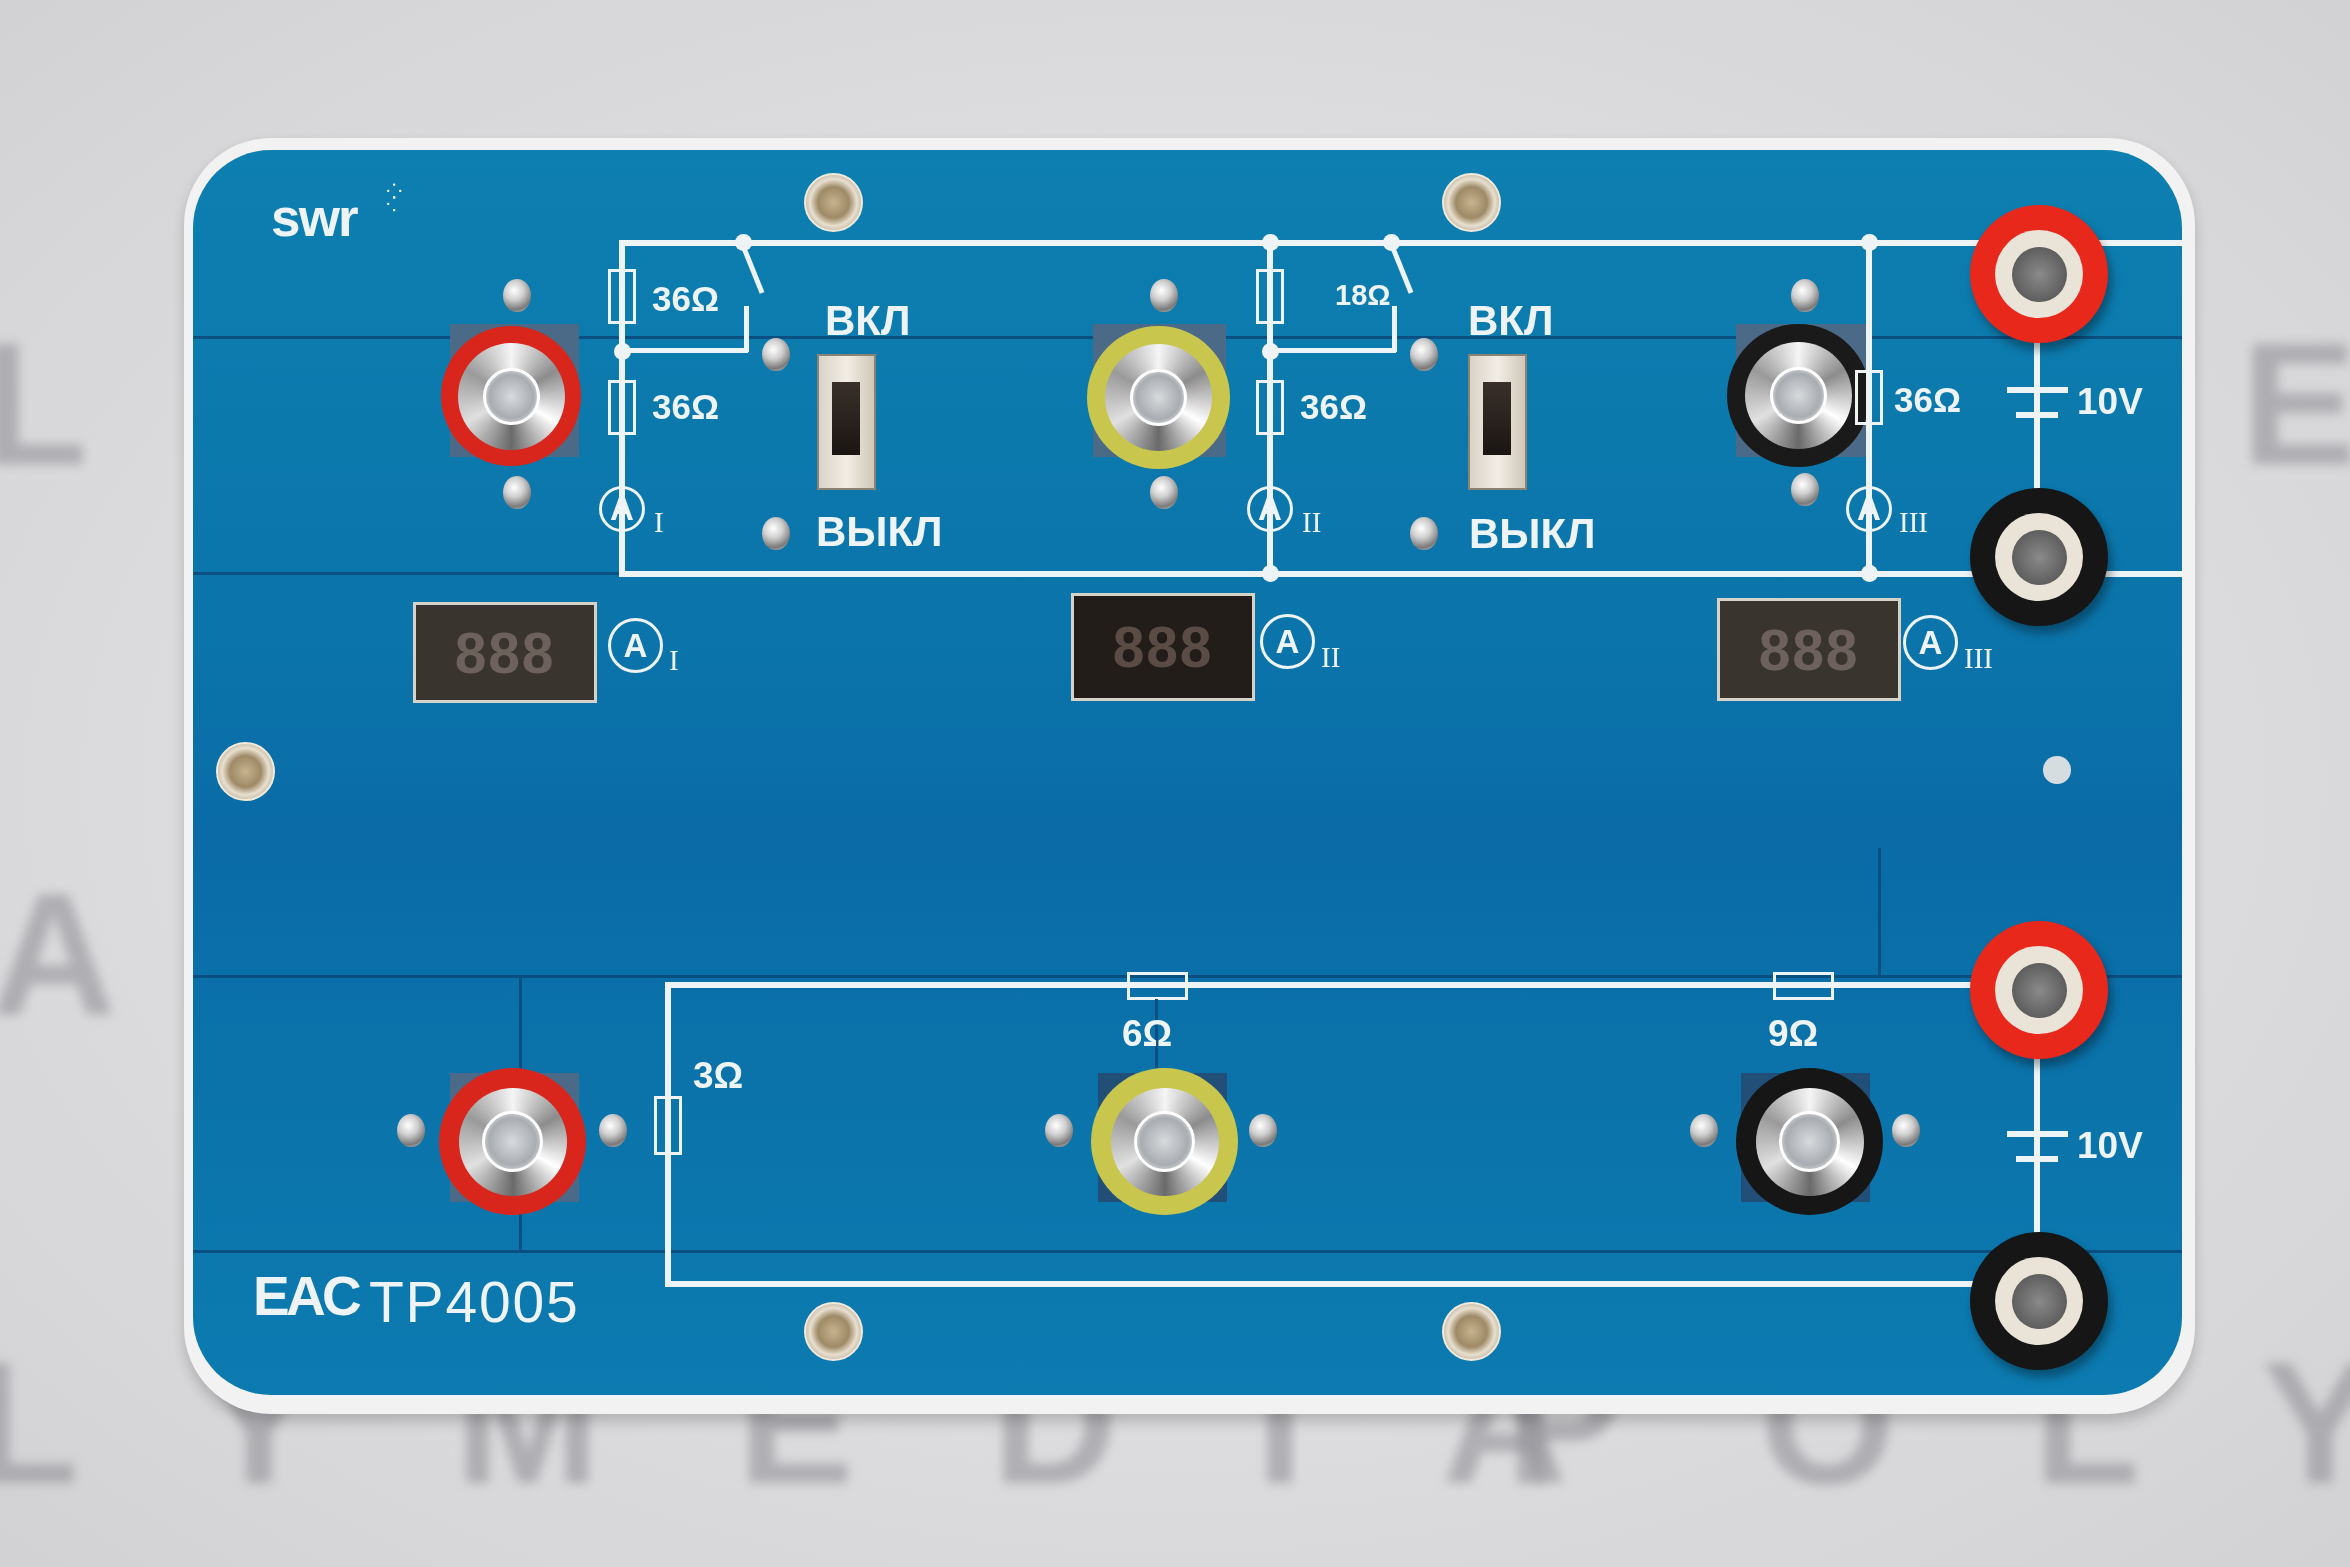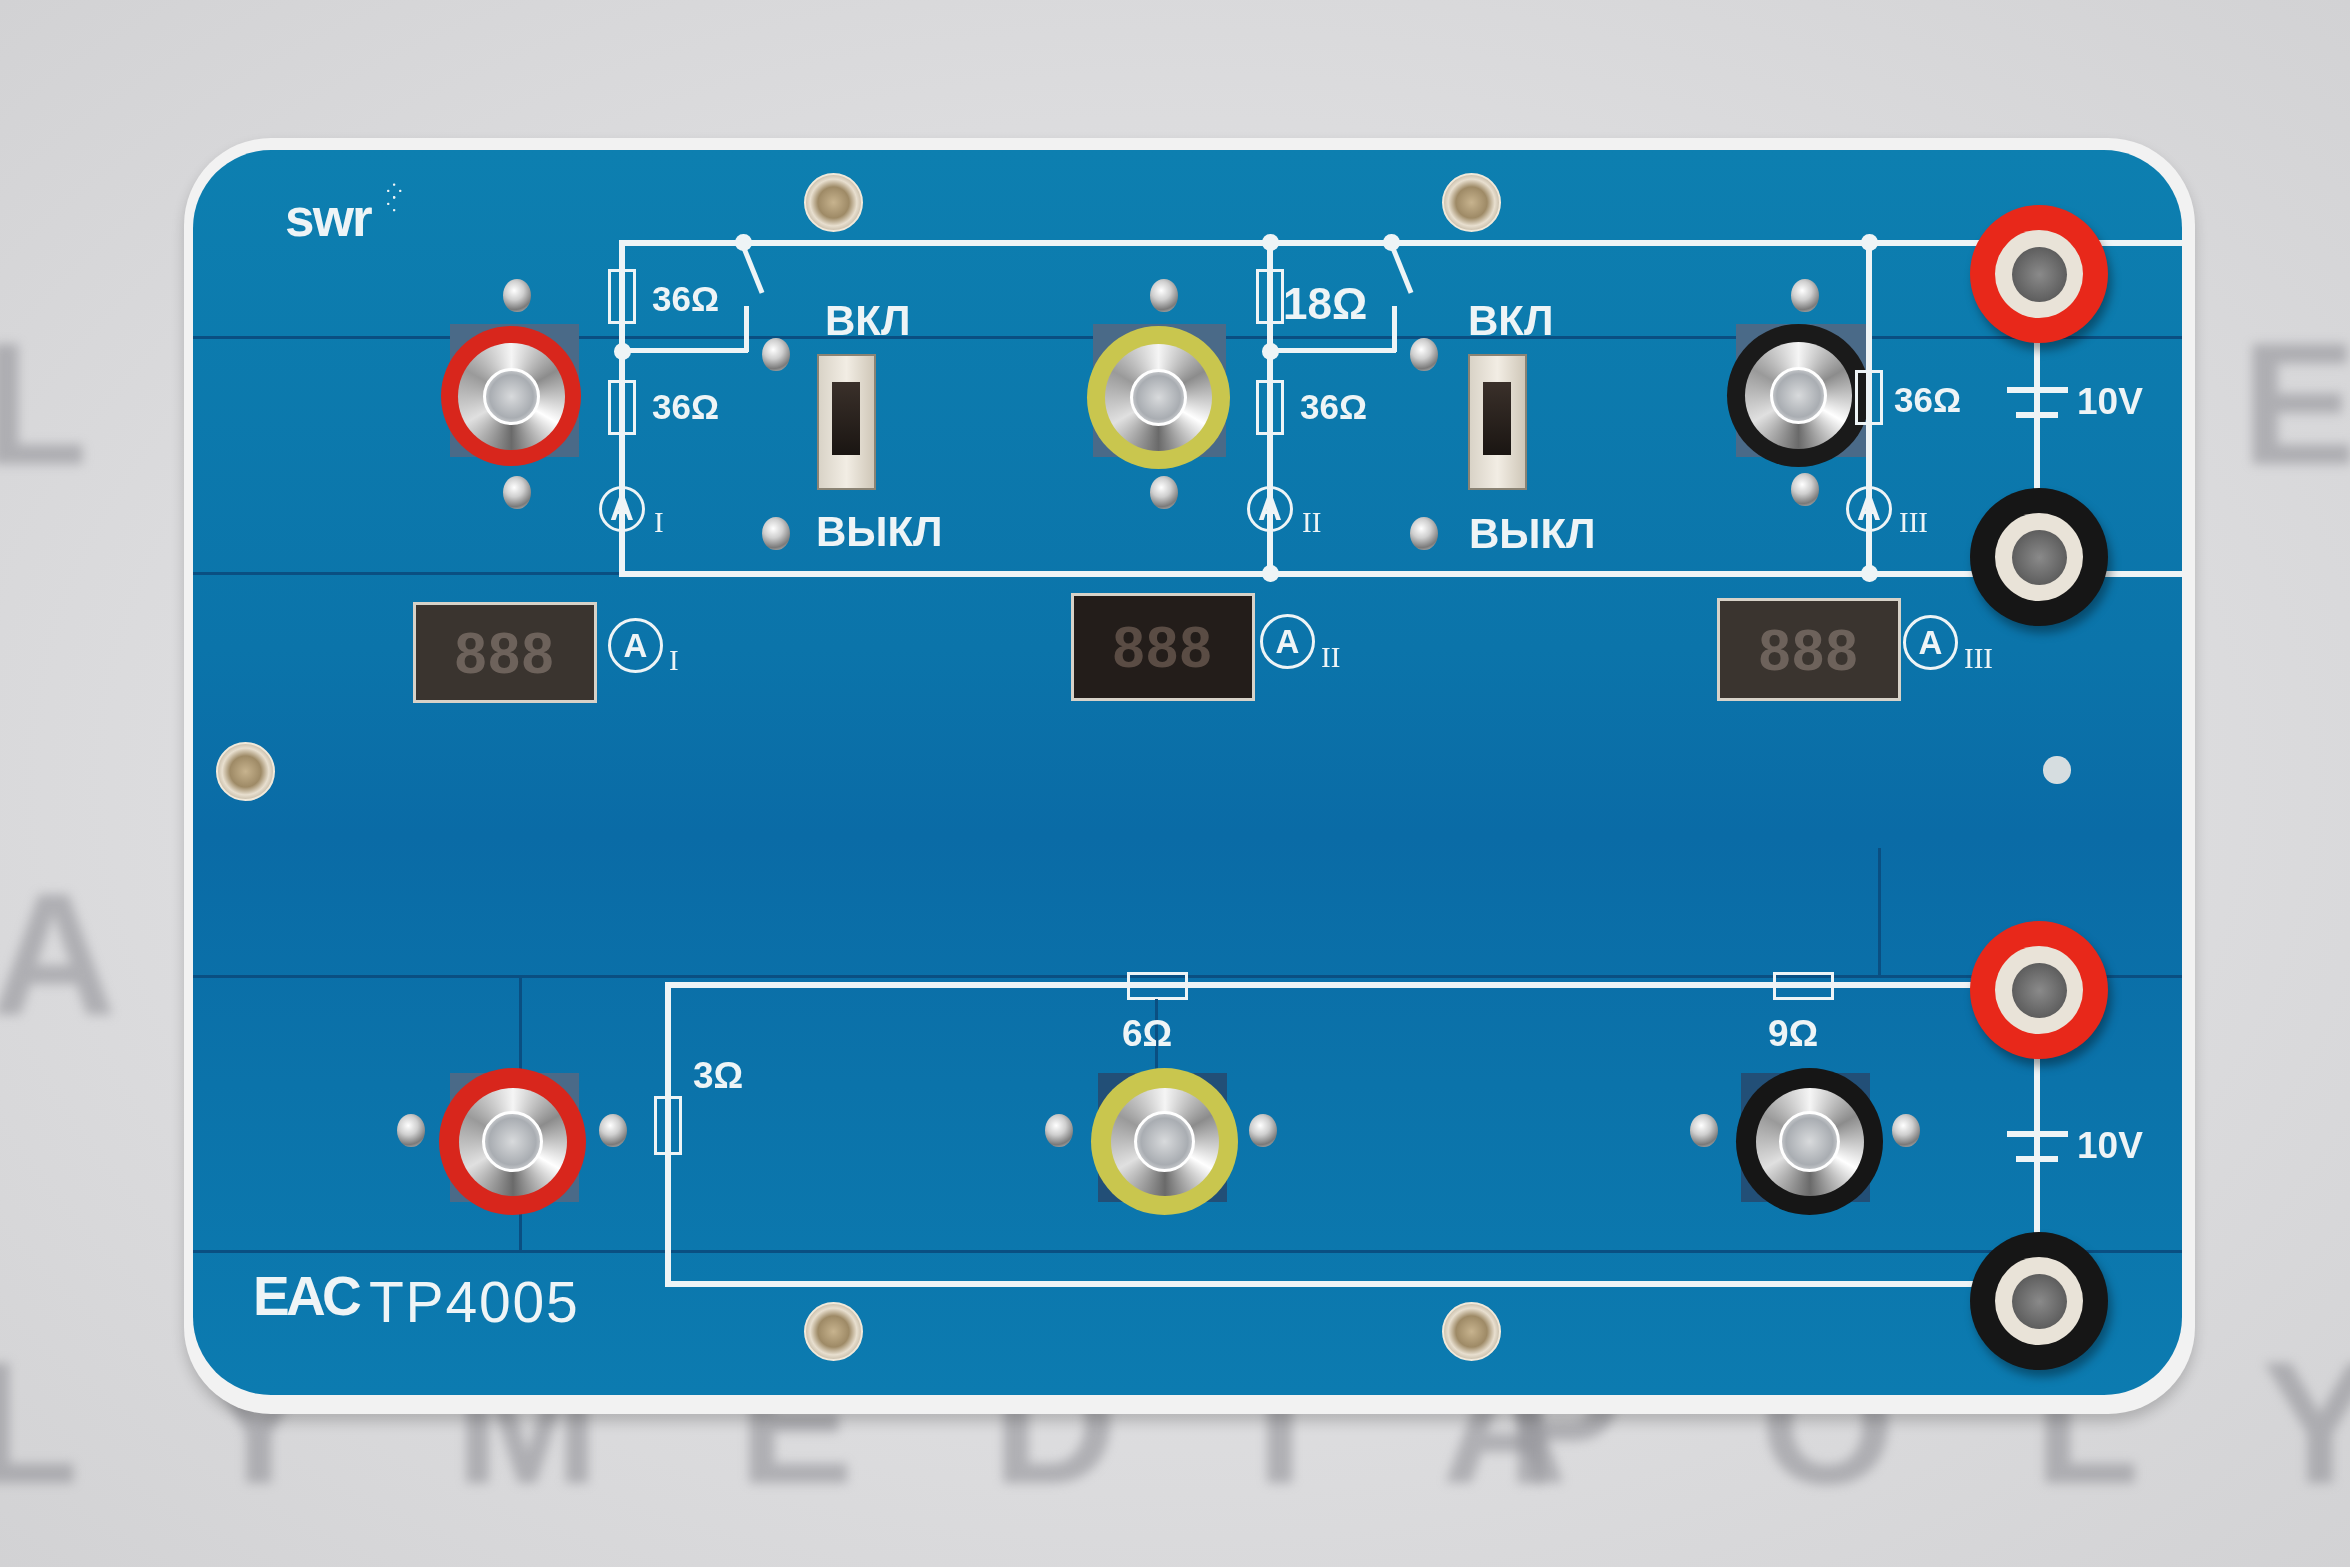--- a/index.html
+++ b/index.html
@@ -27,21 +27,21 @@
   .sock .hole{border-radius:50%;background:radial-gradient(circle,#d8dadc 0%,#a9adb2 60%,#ffffff 100%);border:3.7px solid #fff;box-sizing:border-box;}
   .sqpad{position:absolute;background:#4a6a88;}
   .term{position:absolute;border-radius:50%;display:flex;align-items:center;justify-content:center;box-shadow:3.7px 7.3px 9.2px rgba(0,0,0,.35);}
   .term .in{border-radius:50%;background:#e9e3d8;display:flex;align-items:center;justify-content:center;}
   .term .in .h{border-radius:50%;background:radial-gradient(circle,#8a8a8a 0%,#5e5e5e 70%);}
   .switch{position:absolute;width:59px;height:136px;background:linear-gradient(90deg,#d9d3c7,#f2ede4,#cfc7b8);border:2.8px solid #8a8374;box-sizing:border-box;}
   .switch .knob{position:absolute;left:13px;top:26px;width:27.5px;height:73px;background:linear-gradient(#3a302a,#1a1512);}
   .seg{position:absolute;background:#3a342f;border:3.7px solid #d7d2c8;box-sizing:border-box;display:flex;align-items:center;justify-content:space-around;padding:0 7.3px;}
   .seg span{color:#6d625b;font-family:Liberation Sans, sans-serif;font-size:57px;font-weight:bold;letter-spacing:1.8px;}
   .title{position:absolute;left:0;width:1989px;top:590px;text-align:center;color:#eef4f6;font-weight:bold;font-size:62px;}
-  .logo{position:absolute;left:78px;top:37px;color:#eef4f6;font-weight:bold;font-size:53px;letter-spacing:-1.8px;margin-left:14px;}
+  .logo{position:absolute;left:78px;top:37px;color:#eef4f6;font-weight:bold;font-size:53px;letter-spacing:-1.8px;}
   .logo-dots{position:absolute;left:193px;top:35px;color:#eef4f6;font-size:20px;line-height:13px;}
   .eac{position:absolute;left:60px;top:1114px;color:#eef4f6;font-size:55px;font-weight:bold;letter-spacing:-3.7px;text-align:center;}
   .model{position:absolute;left:176px;top:1119px;color:#eef4f6;font-size:57px;letter-spacing:1.8px;}
 </style>
 </head>
 <body>
 
 <div class="wm" style="left:-18.4px;top:303px;">LY</div>
 <div class="wm" style="left:2241px;top:303px;">E</div>
 <div class="wm" style="left:-9.2px;top:854px;">A</div>
@@ -107,21 +107,21 @@
   <div class="sock" style="left:894px;top:176px;width:143px;height:143px;background:#c9c64e;">
     <div class="ring" style="width:107px;height:107px;">
         <div class="hole" style="width:57px;height:57px;"></div>
       </div>
   </div>
 
   <div class="line" style="left:1074px;top:90px;width:5.5px;height:336px;"></div>
   <div class="dot" style="left:1069px;top:84px;"></div>
   <div class="dot" style="left:1069px;top:415px;"></div>
   <div class="res" style="left:1063px;top:119px;width:27.5px;height:55px;"></div>
-  <div class="lbl" style="left:1090px;top:129px;font-size:44px;">18Ω</div>
+  <div class="lbl" style="left:1142px;top:129px;font-size:29px;">18Ω</div>
   <div class="dot" style="left:1069px;top:193px;"></div>
   <div class="line" style="left:1074px;top:198px;width:129px;height:4.6px;"></div>
   <div class="line" style="left:1199px;top:156px;width:4.6px;height:46px;"></div>
   <div class="dot" style="left:1190px;top:84px;"></div>
   <div class="line" style="left:1195px;top:92px;width:4.6px;height:55px;transform:rotate(-22deg);transform-origin:top;"></div>
   <div class="res" style="left:1063px;top:230px;width:27.5px;height:55px;"></div>
   <div class="lbl" style="left:1107px;top:237px;font-size:35px;">36Ω</div>
   <div class="amm" style="left:1054px;top:336px;">A</div>
   <div class="roman" style="left:1109px;top:356px;">II</div>
   <div class="lbl" style="left:1275px;top:147px;font-size:42px;">ВКЛ</div>

